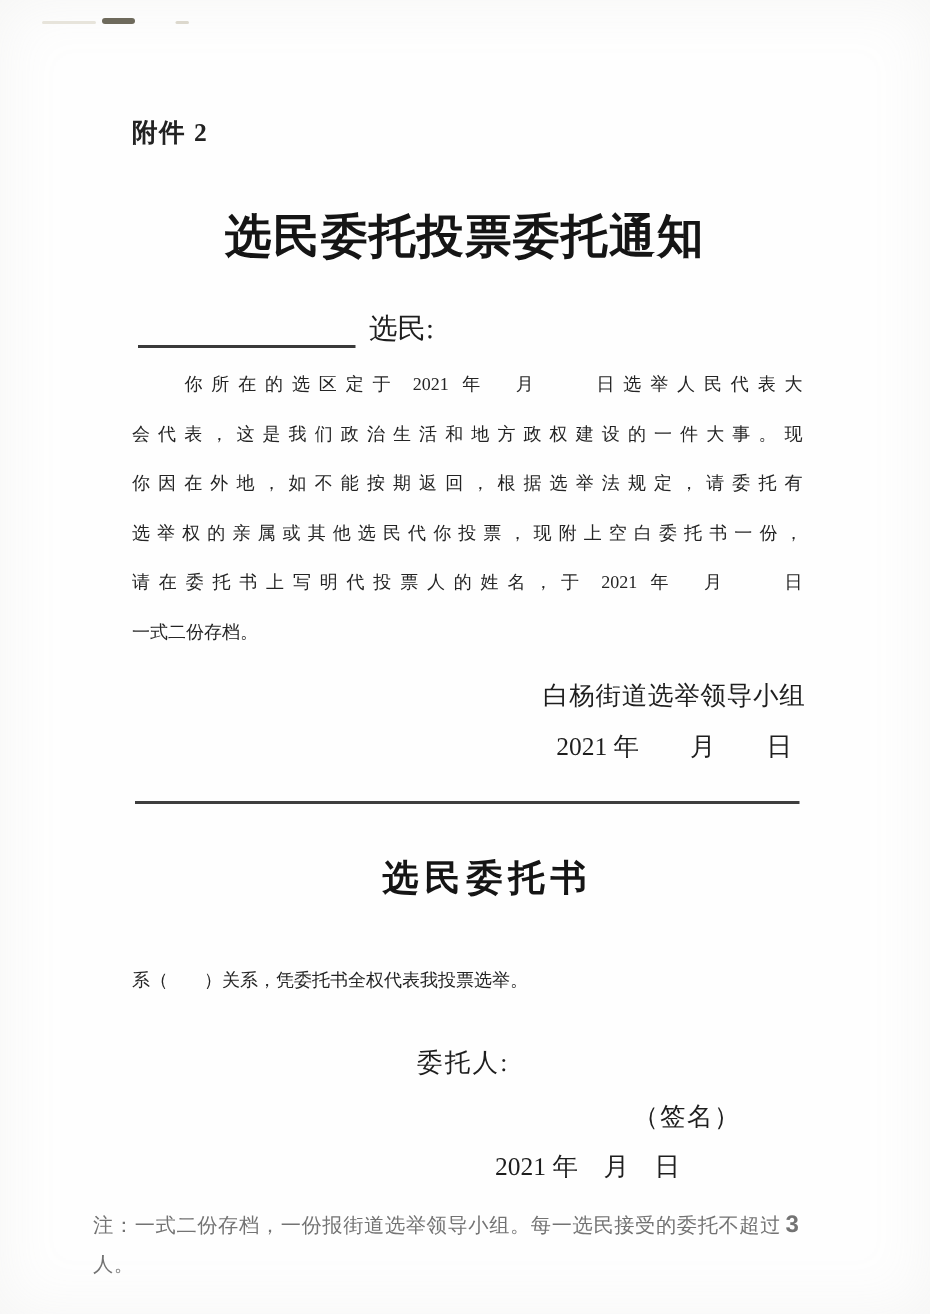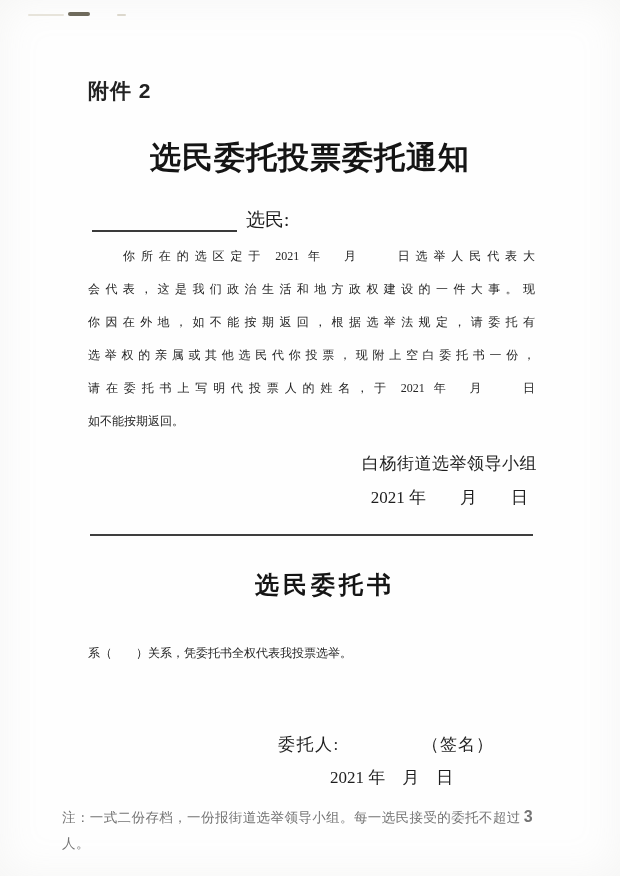--- a/index.html
+++ b/index.html
@@ -34,22 +34,22 @@
   }
   .artifact-faint-right {
     position: absolute; left: 117px; top: 14px;
     width: 9px; height: 2px;
     background: #dcd8cd; border-radius: 1px;
     filter: blur(0.5px);
   }
 
   .attach-label {
     position: absolute; left: 88px; top: 77px;
-    font-family: Liberation Sans, sans-serif;
-    font-size: 21px; font-weight: 700; letter-spacing: 1px;
+    font-family: Liberation Serif, serif;
+    font-size: 17px; font-weight: 700; letter-spacing: 1px;
     color: #222;
   }
 
   .doc-title {
     position: absolute; left: 0; right: 0; top: 137px;
     text-align: center;
     font-size: 31px; font-weight: 700; letter-spacing: 1px;
     color: #151515;
   }
 
@@ -104,21 +104,21 @@
 
   .proxy-title {
     position: absolute; left: 0; right: 0; top: 569px;
     text-align: center;
     font-size: 24px; font-weight: 700; letter-spacing: 4px;
     padding-left: 30px;
     color: #151515;
   }
 
   .principal-label {
-    position: absolute; left: 278px; top: 733px;
+    position: absolute; left: 278px; top: 697px;
     font-size: 17px; letter-spacing: 1.5px; white-space: nowrap;
   }
   .signature-hint {
     position: absolute; left: 422px; top: 733px;
     font-size: 17px; letter-spacing: 1px; white-space: nowrap;
   }
   .sig-date-2 {
     position: absolute; left: 330px; top: 766px;
     font-size: 17px; white-space: nowrap;
   }
@@ -151,21 +151,21 @@
   <h1 class="doc-title" style="margin:0;">选民委托投票委托通知</h1>
 
   <div class="salutation"><span class="blank-line"></span><span>选民:</span></div>
 
   <div class="body-block body-1">
     <div class="jline indent">你所在的选区定于 2021 年　月　　日选举人民代表大</div>
     <div class="jline">会代表，这是我们政治生活和地方政权建设的一件大事。现</div>
     <div class="jline">你因在外地，如不能按期返回，根据选举法规定，请委托有</div>
     <div class="jline">选举权的亲属或其他选民代你投票，现附上空白委托书一份，</div>
     <div class="jline">请在委托书上写明代投票人的姓名，于 2021 年　月　　日</div>
-    <div class="lastline">如不能按期返回。</div>
+    <div class="lastline">一式二份存档。</div>
   </div>
 
   <div class="sig-org-1">白杨街道选举领导小组</div>
   <div class="sig-date-1">2021 年　　月　　日</div>
 
   <div class="divider"></div>
 
   <h2 class="proxy-title" style="margin:0;">选民委托书</h2>
 
   <div class="body-block body-2">

